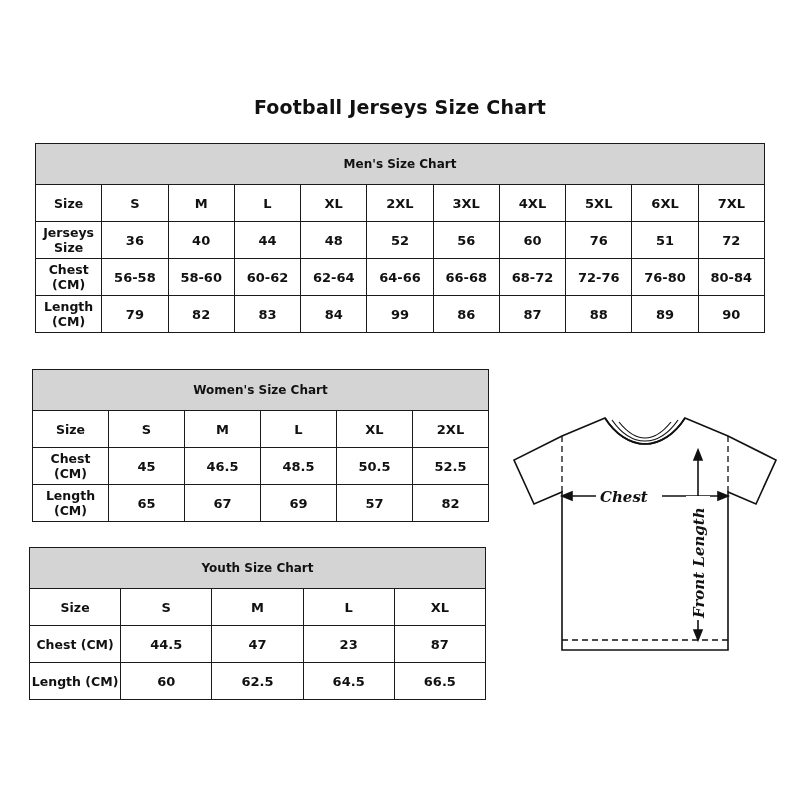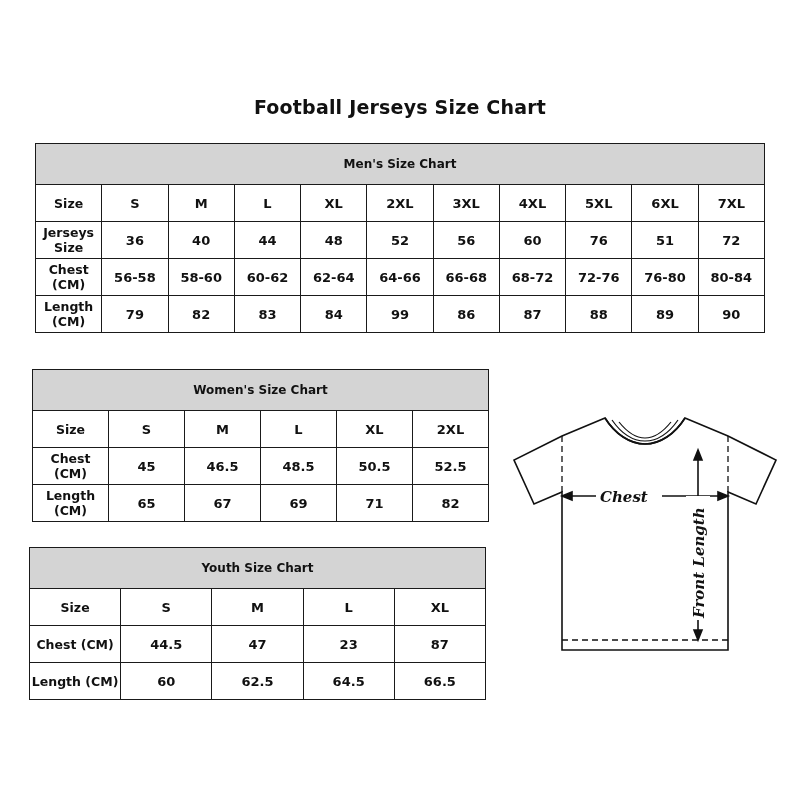--- a/index.html
+++ b/index.html
@@ -195,21 +195,21 @@
         <td class="datacell">46.5</td>
         <td class="datacell">48.5</td>
         <td class="datacell">50.5</td>
         <td class="datacell">52.5</td>
       </tr>
       <tr>
         <td class="rowlabel">Length (CM)</td>
         <td class="datacell">65</td>
         <td class="datacell">67</td>
         <td class="datacell">69</td>
-        <td class="datacell">71</td>
+        <td class="datacell">57</td>
         <td class="datacell">82</td>
       </tr>
     </tbody>
   </table>
 
   <table class="sizechart" id="youth-chart">
     <thead>
       <tr>
         <td class="caption" colspan="5">Youth Size Chart</td>
       </tr>

